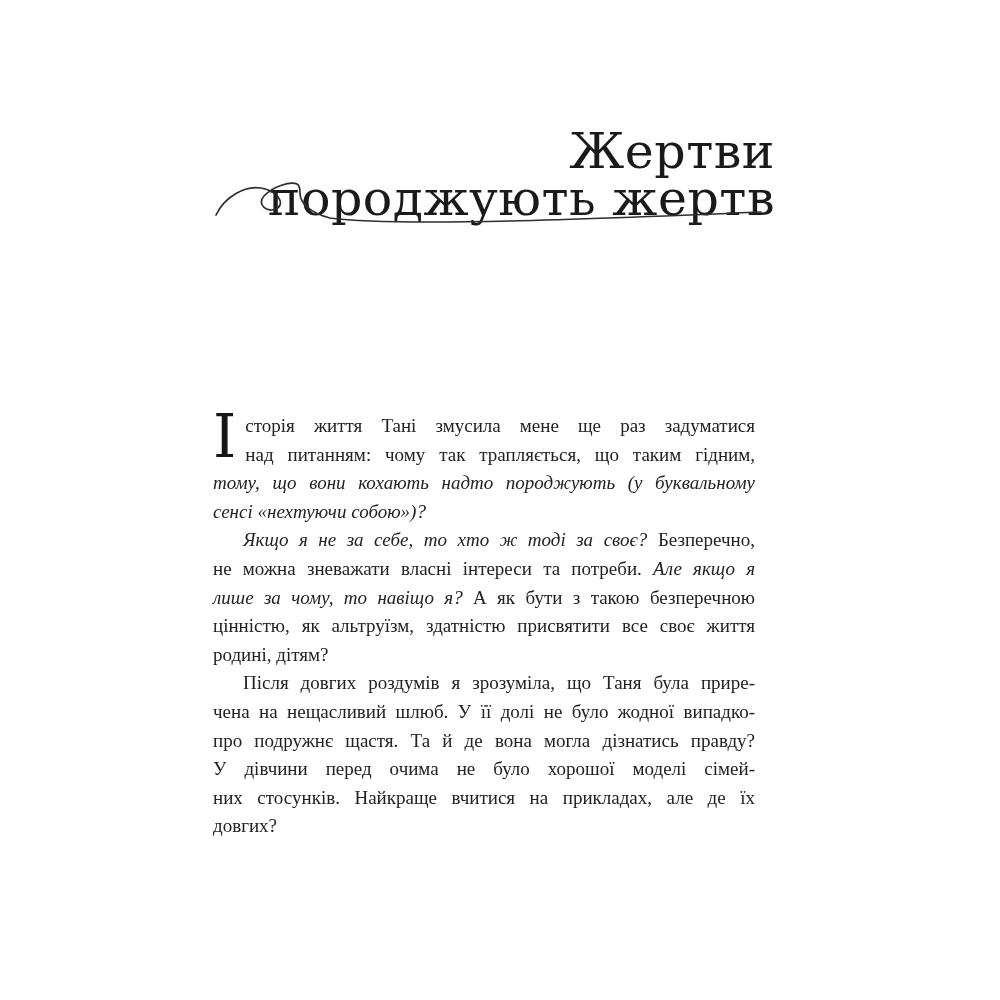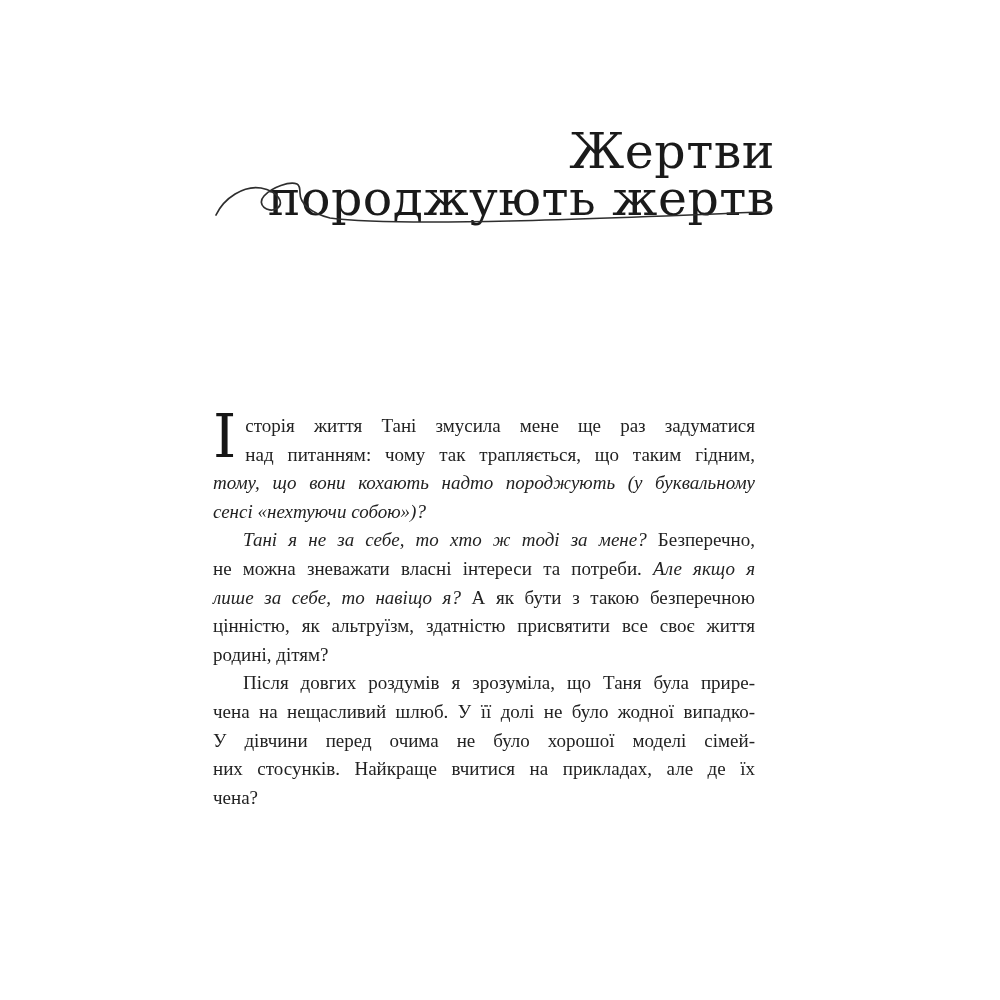--- a/index.html
+++ b/index.html
@@ -100,28 +100,29 @@
 
   <div class="body-text">
       <div class="para dropcap-para">
         <span class="dropcap">І</span>
         <div class="line"><span>сторія життя Тані змусила мене ще раз задуматися</span></div>
         <div class="line"><span>над питанням: чому так трапляється, що таким гідним,</span></div>
         <div class="line"><span class="it">тому, що вони кохають надто породжують (у буквальному</span></div>
         <div class="line last"><span class="it">сенсі «нехтуючи собою»)?</span></div>
       </div>
       <div class="para indented">
-        <div class="line"><span class="it">Тані я не за себе, то хто ж тоді за мене?</span><span> Безперечно,</span></div>
+        <div class="line"><span class="it">Якщо я не за себе, то хто ж тоді за своє?</span><span> Безперечно,</span></div>
         <div class="line"><span>не можна зневажати власні інтереси та потреби. </span><span class="it">Але якщо я</span></div>
-        <div class="line"><span class="it">лише за себе, то навіщо я?</span><span> А як бути з такою безперечною</span></div>
+        <div class="line"><span class="it">лише за чому, то навіщо я?</span><span> А як бути з такою безперечною</span></div>
         <div class="line"><span>цінністю, як альтруїзм, здатністю присвятити все своє життя</span></div>
         <div class="line last"><span>родині, дітям?</span></div>
       </div>
       <div class="para indented">
         <div class="line"><span>Після довгих роздумів я зрозуміла, що Таня була прире-</span></div>
         <div class="line"><span>чена на нещасливий шлюб. У її долі не було жодної випадко-</span></div>
+        <div class="line"><span>про подружнє щастя. Та й де вона могла дізнатись правду?</span></div>
         <div class="line"><span>У дівчини перед очима не було хорошої моделі сімей-</span></div>
         <div class="line"><span>них стосунків. Найкраще вчитися на прикладах, але де їх</span></div>
-        <div class="line last"><span>чена?</span></div>
+        <div class="line last"><span>довгих?</span></div>
       </div>
     </div>
 
 </div>
 
 </body></html>

